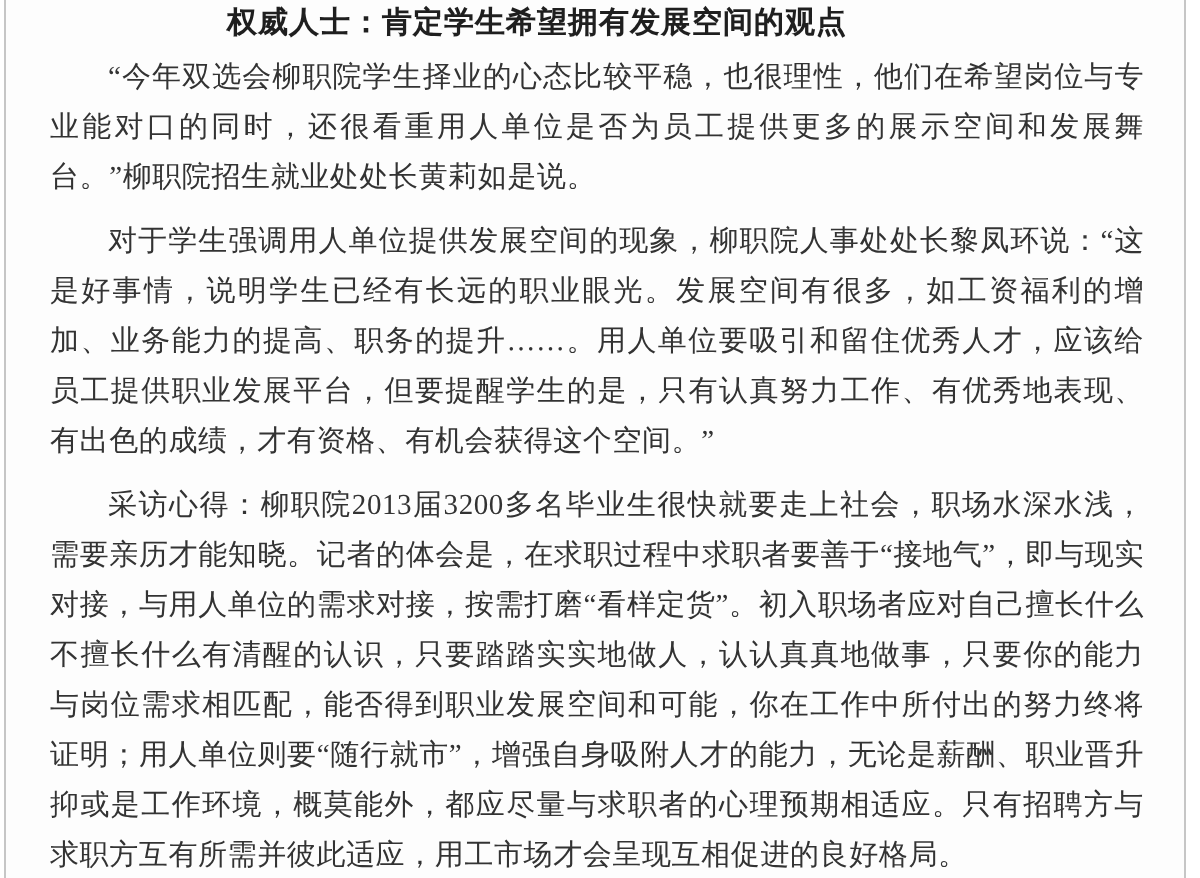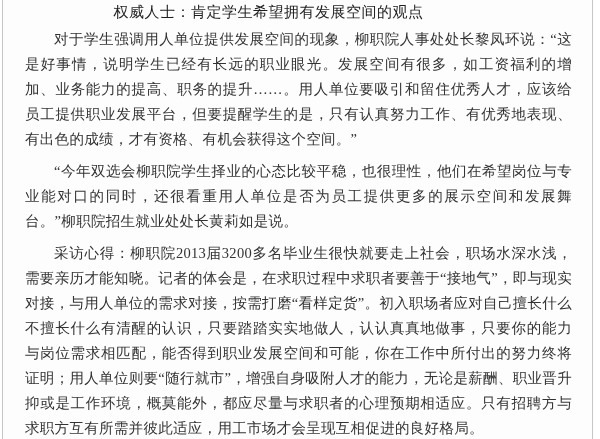--- a/index.html
+++ b/index.html
@@ -21,21 +21,21 @@
     border-right: 1px solid #c6c6c6;
     padding: 0 20px 0 22px;
     box-sizing: border-box;
     font-family: "Liberation Serif", "DejaVu Serif", serif;
     color: #333333;
   }
   .title {
     margin: 0 0 4px 0;
     padding: 1px 60px 0 0;
     font-size: 15px;
-    font-weight: normal;
+    font-weight: bold;
     color: #1f1f1f;
     text-align: center;
     line-height: 22px;
     letter-spacing: 0.5px;
   }
   .para {
     margin: 0 0 7px 0;
     font-size: 14.5px;
     line-height: 25px;
     text-align: justify;
@@ -45,16 +45,16 @@
   }
   .para:last-child {
     margin-bottom: 0;
   }
 </style>
 </head>
 <body>
 
 <div class="page">
   <h1 class="title">权威人士：肯定学生希望拥有发展空间的观点</h1>
+  <p class="para">“今年双选会柳职院学生择业的心态比较平稳，也很理性，他们在希望岗位与专业能对口的同时，还很看重用人单位是否为员工提供更多的展示空间和发展舞台。”柳职院招生就业处处长黄莉如是说。</p>
   <p class="para">对于学生强调用人单位提供发展空间的现象，柳职院人事处处长黎凤环说：“这是好事情，说明学生已经有长远的职业眼光。发展空间有很多，如工资福利的增加、业务能力的提高、职务的提升……。用人单位要吸引和留住优秀人才，应该给员工提供职业发展平台，但要提醒学生的是，只有认真努力工作、有优秀地表现、有出色的成绩，才有资格、有机会获得这个空间。”</p>
-  <p class="para">“今年双选会柳职院学生择业的心态比较平稳，也很理性，他们在希望岗位与专业能对口的同时，还很看重用人单位是否为员工提供更多的展示空间和发展舞台。”柳职院招生就业处处长黄莉如是说。</p>
   <p class="para">采访心得：柳职院2013届3200多名毕业生很快就要走上社会，职场水深水浅，需要亲历才能知晓。记者的体会是，在求职过程中求职者要善于“接地气”，即与现实对接，与用人单位的需求对接，按需打磨“看样定货”。初入职场者应对自己擅长什么不擅长什么有清醒的认识，只要踏踏实实地做人，认认真真地做事，只要你的能力与岗位需求相匹配，能否得到职业发展空间和可能，你在工作中所付出的努力终将证明；用人单位则要“随行就市”，增强自身吸附人才的能力，无论是薪酬、职业晋升抑或是工作环境，概莫能外，都应尽量与求职者的心理预期相适应。只有招聘方与求职方互有所需并彼此适应，用工市场才会呈现互相促进的良好格局。</p>
 </div>
 
 </body></html>

